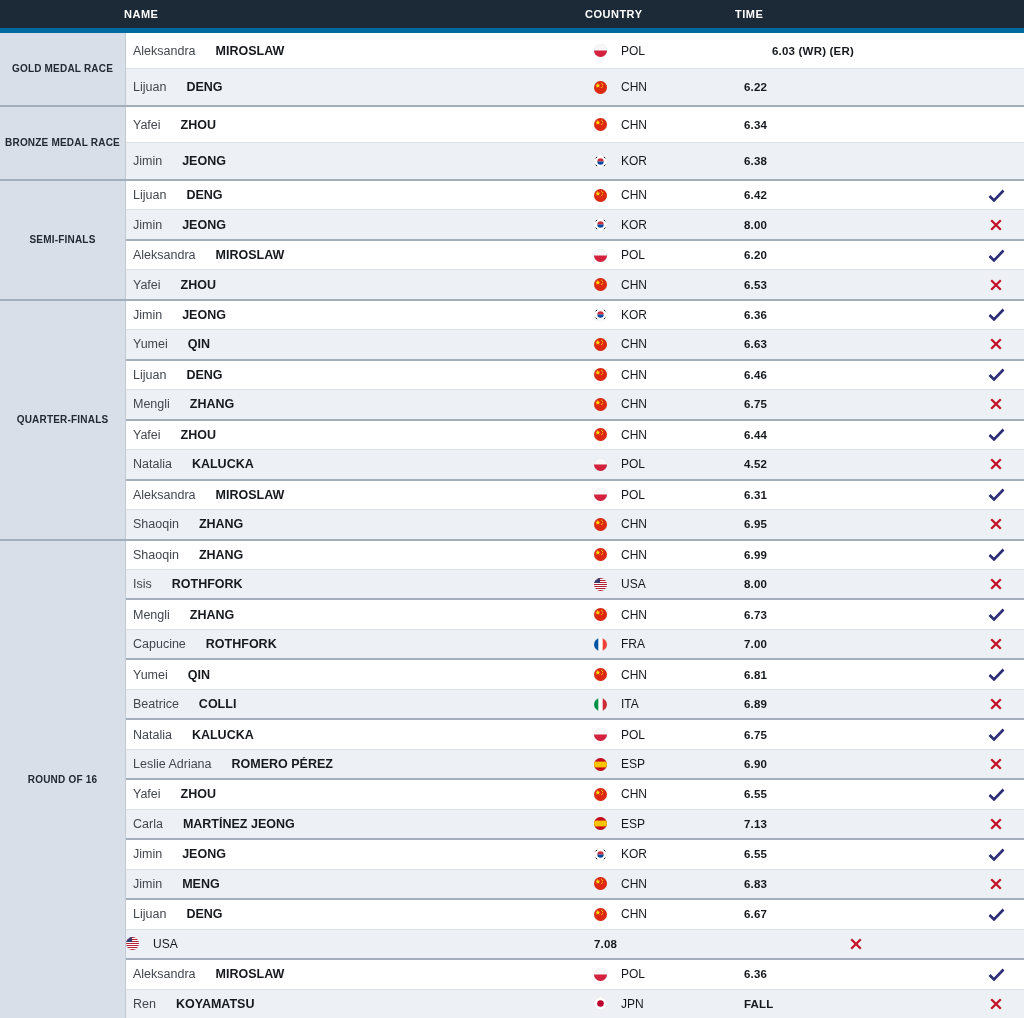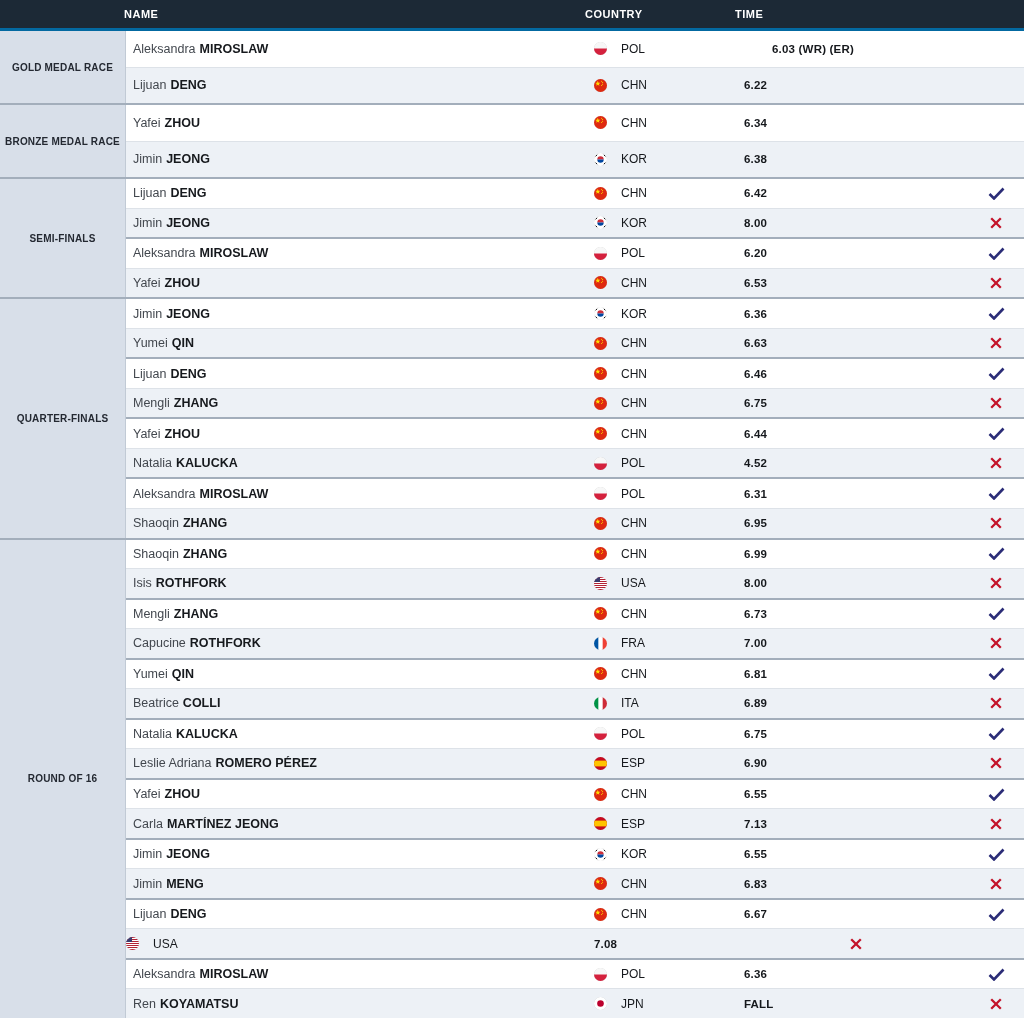--- a/index.html
+++ b/index.html
@@ -7,21 +7,21 @@
     width:1024px;height:1018px;background:#fff;
     font-family:"Liberation Sans","DejaVu Sans",sans-serif;
     overflow:hidden;
   }
   .table{display:flex;flex-direction:column;width:1024px;height:1018px;}
   
   .thead{
     flex:0 0 28px;background:var(--header-bg,#1c2936);
     display:grid;grid-template-columns:117px 468px 150px 1fr 56px;
     align-items:center;color:#fff;font-weight:bold;font-size:11px;
-    letter-spacing:.5px;border-bottom:3px solid #0369a1;
+    letter-spacing:.5px;border-bottom:5px solid #0369a1;
   }
   .thead .h-name{grid-column:2;padding-left:7px;}
   .thead .h-country{grid-column:3;}
   .thead .h-time{grid-column:4;}
   
   #sections{flex:1;display:flex;flex-direction:column;}
   .section{display:flex;min-height:0;}
   .section + .section{border-top:2px solid var(--divider-strong,#a3aebb);}
   .section-label{
     flex:0 0 117px;background:var(--label-bg,#d8dfe9);
@@ -31,21 +31,21 @@
   }
   .section-rows{flex:1;display:flex;flex-direction:column;min-width:0;}
   .row{
     flex:1;display:grid;grid-template-columns:468px 150px 1fr 56px;
     align-items:center;background:#fff;min-height:0;
   }
   .row.alt{background:var(--row-alt,#edf1f6);}
   .row.inner{border-top:1px solid var(--divider-thin,#dde2e8);}
   .row.match-start{border-top:2px solid var(--divider-strong,#a3aebb);}
   .cell.name{padding-left:7px;font-size:12.5px;color:#42474e;white-space:nowrap;overflow:hidden;}
-  .cell.name .last{font-weight:bold;color:#16191d;margin-left:4px;}
+  .cell.name .last{font-weight:bold;color:#16191d;margin-left:20px;}
   .cell.country{display:flex;align-items:center;gap:14px;font-size:12px;color:#16191d;}
   .flag{
     width:13px;height:13px;border-radius:50%;overflow:hidden;flex:0 0 13px;
     box-shadow:inset 0 0 0 .5px rgba(0,0,0,.22);display:inline-block;
   }
   .flag svg{display:block;}
   .cell.time{font-size:11.5px;font-weight:bold;color:#15181c;letter-spacing:.2px;}
   .time-gold{color:var(--gold,#b2953f);margin-left:28px;}
   .time-silver{color:var(--silver,#c6ccd3);}
   .time-bronze{color:var(--bronze,#c8603c);}

